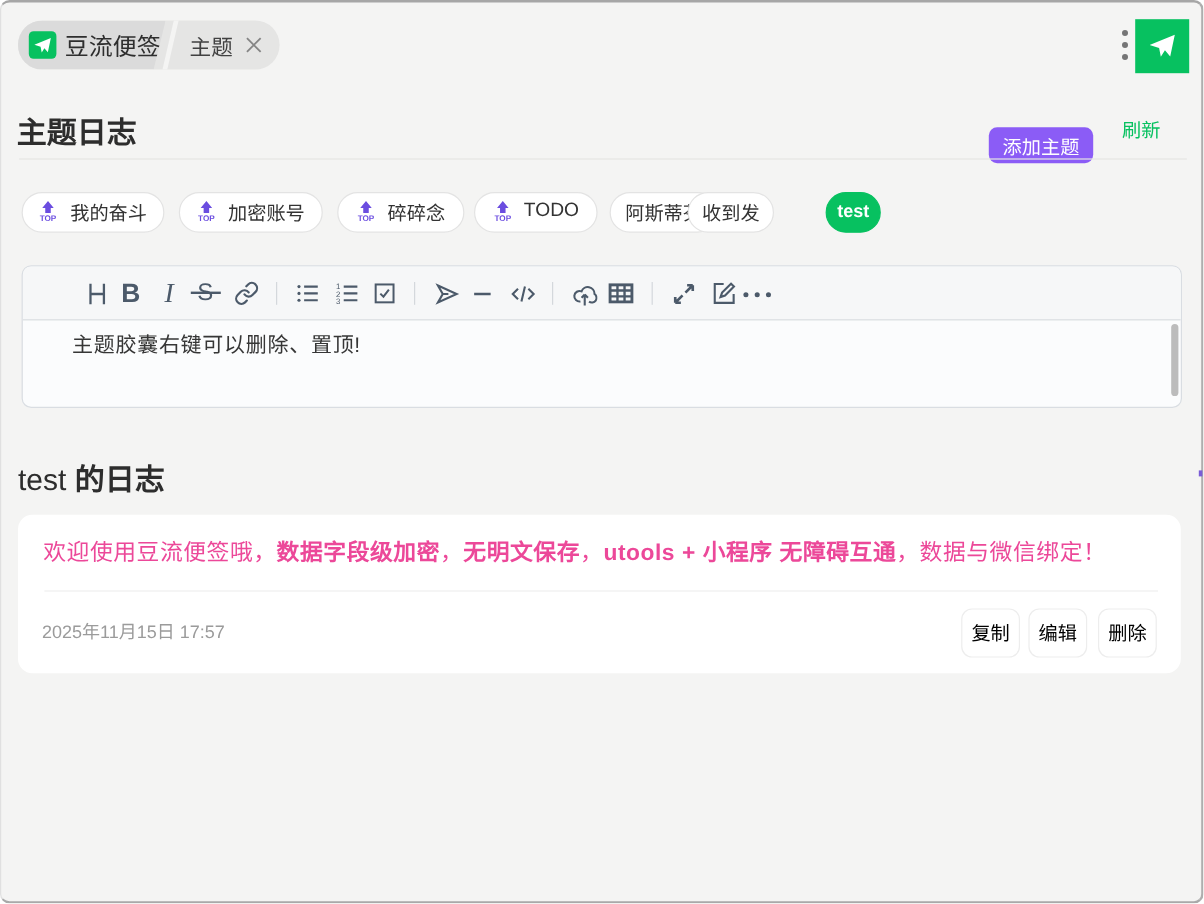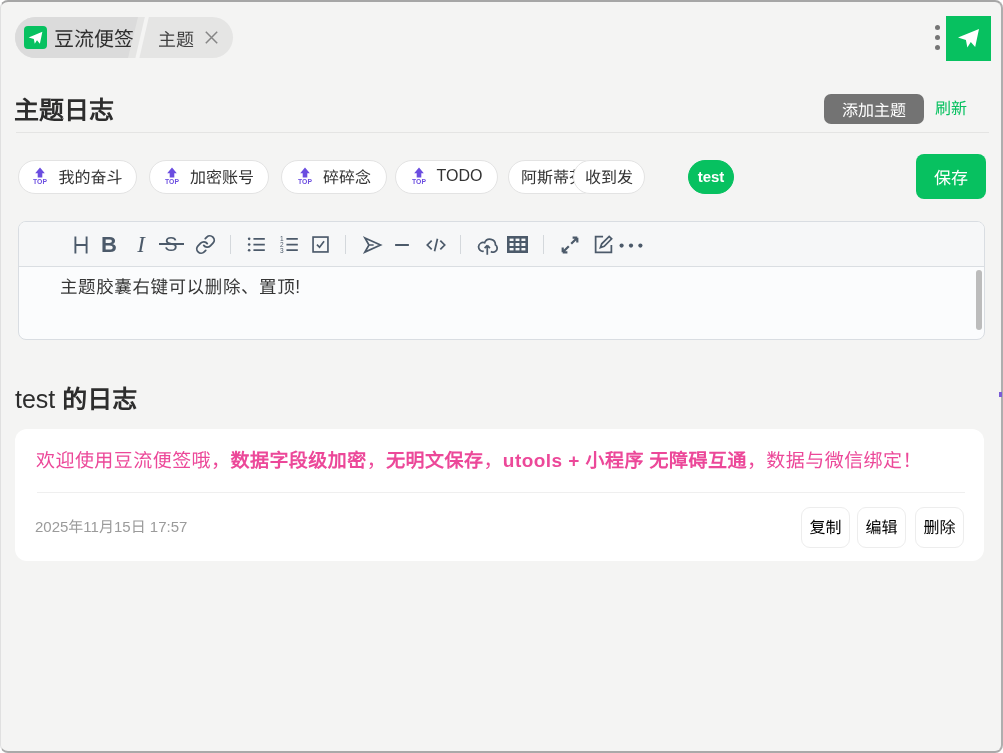--- a/index.html
+++ b/index.html
@@ -22,21 +22,21 @@
   #tabL .t { font-size:20px; color:#2e2e2e; }
   #tabR .t { font-size:18px; color:#414141; }
 
   
   #dots { left:930px; top:20px; width:12px; height:32px; }
   #dots i { position:absolute; left:4px; width:5px; height:5px; border-radius:50%; background:#757575; }
   #sendBtn { left:945px; top:14px; width:45px; height:45px; background:#07c160; display:flex; align-items:center; justify-content:center; }
 
   
   #h1 { left:13px; top:88px; font-size:25px; font-weight:bold; color:#2d2d2d; }
-  #addBtn { left:823px; top:92px; width:100px; height:30px; background:#737373; color:#fff; font-size:16px; border-radius:7px; display:flex; align-items:center; justify-content:center; }
+  #addBtn { left:823px; top:104px; width:87px; height:30px; background:#8b5cf6; color:#fff; font-size:16px; border-radius:7px; display:flex; align-items:center; justify-content:center; }
   #refresh { left:934px; top:93px; color:#07c160; font-size:16px; }
   #hr1 { left:15px; top:130px; width:973px; height:1px; background:#e4e4e3; }
 
   
   .pill { position:absolute; top:158px; height:34px; border-radius:17px; background:#fff; border:1px solid #e3e3e3; display:flex; align-items:center; justify-content:center; font-size:16px; color:#333; padding-bottom:2px; }
   .pill svg { margin-right:10px; }
   #saveBtn { left:915px; top:152px; width:70px; height:45px; background:#07c160; border-radius:8px; color:#fff; font-size:17px; display:flex; align-items:center; justify-content:center; }
 
   
   #editor { left:17px; top:219px; width:967px; height:119px; border:1px solid #d9dde2; border-radius:8px; background:#fbfcfd; overflow:hidden; }
@@ -105,21 +105,20 @@
         <path d="M8 0.5 L12.8 6.3 H10.3 V10.5 H5.7 V6.3 H3.2 Z" fill="#6b4de0"></path>
         <text x="8" y="17" font-size="6.8" font-weight="bold" fill="#6b4de0" text-anchor="middle" font-family="Liberation Sans">TOP</text>
       </svg>碎碎念</div>
   <div class="pill" style="left:394px; width:103px;"><svg width="16" height="18" viewBox="0 0 16 18">
         <path d="M8 0.5 L12.8 6.3 H10.3 V10.5 H5.7 V6.3 H3.2 Z" fill="#6b4de0"></path>
         <text x="8" y="17" font-size="6.8" font-weight="bold" fill="#6b4de0" text-anchor="middle" font-family="Liberation Sans">TOP</text>
       </svg>TODO</div>
   <div class="pill" style="left:507px; width:90px;">阿斯蒂芬</div>
   <div class="pill" style="left:572px; width:72px;">收到发</div>
   <div class="pill" style="left:687px; width:46px; background:#07c160; border-color:#07c160; color:#fff; font-weight:bold; font-size:15px;">test</div>
-  <div id="saveBtn" class="abs">保存</div>
 
   <div id="editor" class="abs">
     <div id="toolbar">
       <span class="tbi" style="left:46.5px;">
           <svg width="20" height="20" viewBox="0 0 20 20" fill="none" stroke="#4c5a6a" stroke-width="1.9">
             <path d="M4.4 1.5 V18.5 M15.6 1.5 V18.5 M4.4 10 H15.6"></path>
           </svg>
         </span>
       <span class="tbi" style="left:74.5px; font-size:22px; font-weight:bold;">B</span>
       <span class="tbi" style="left:106.5px; font-size:23px; font-style:italic; font-family:'Liberation Serif',serif;">I</span>

